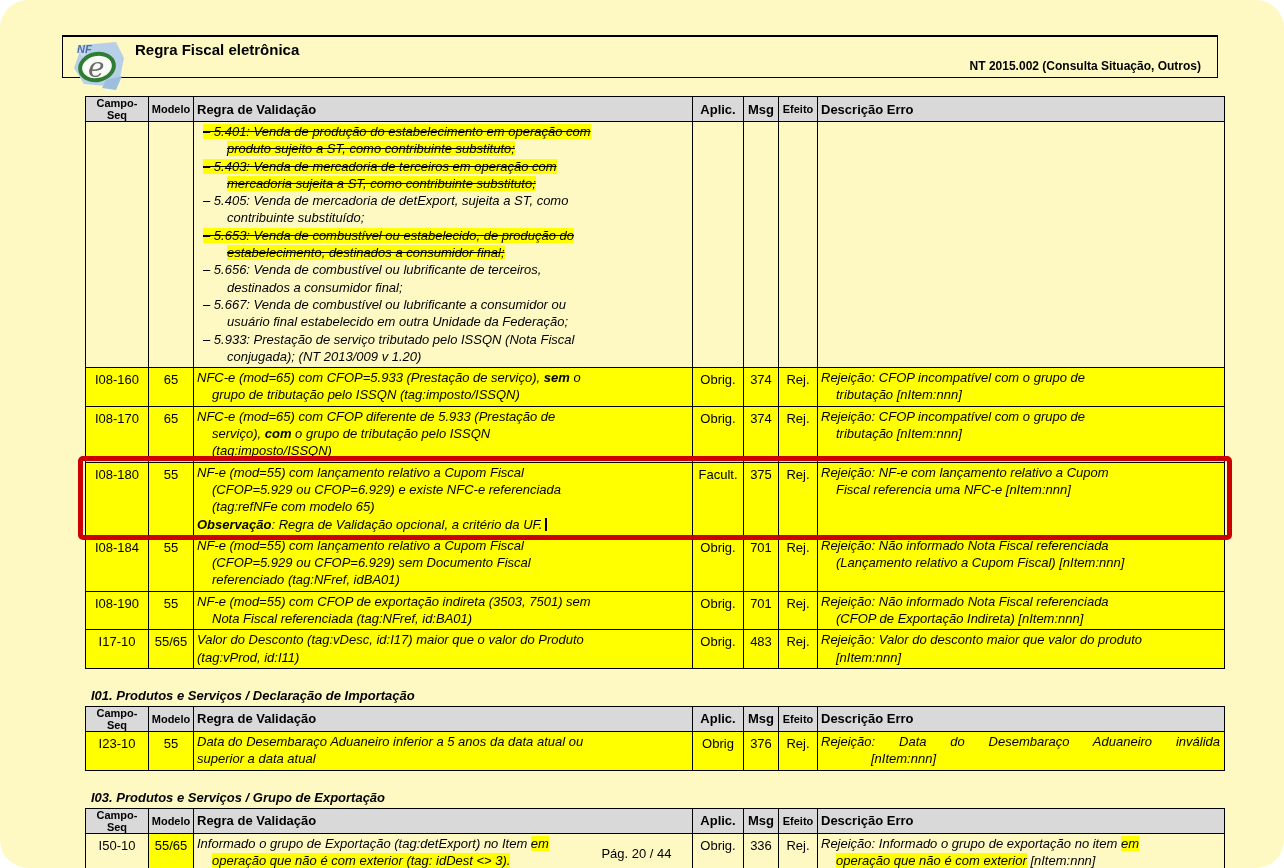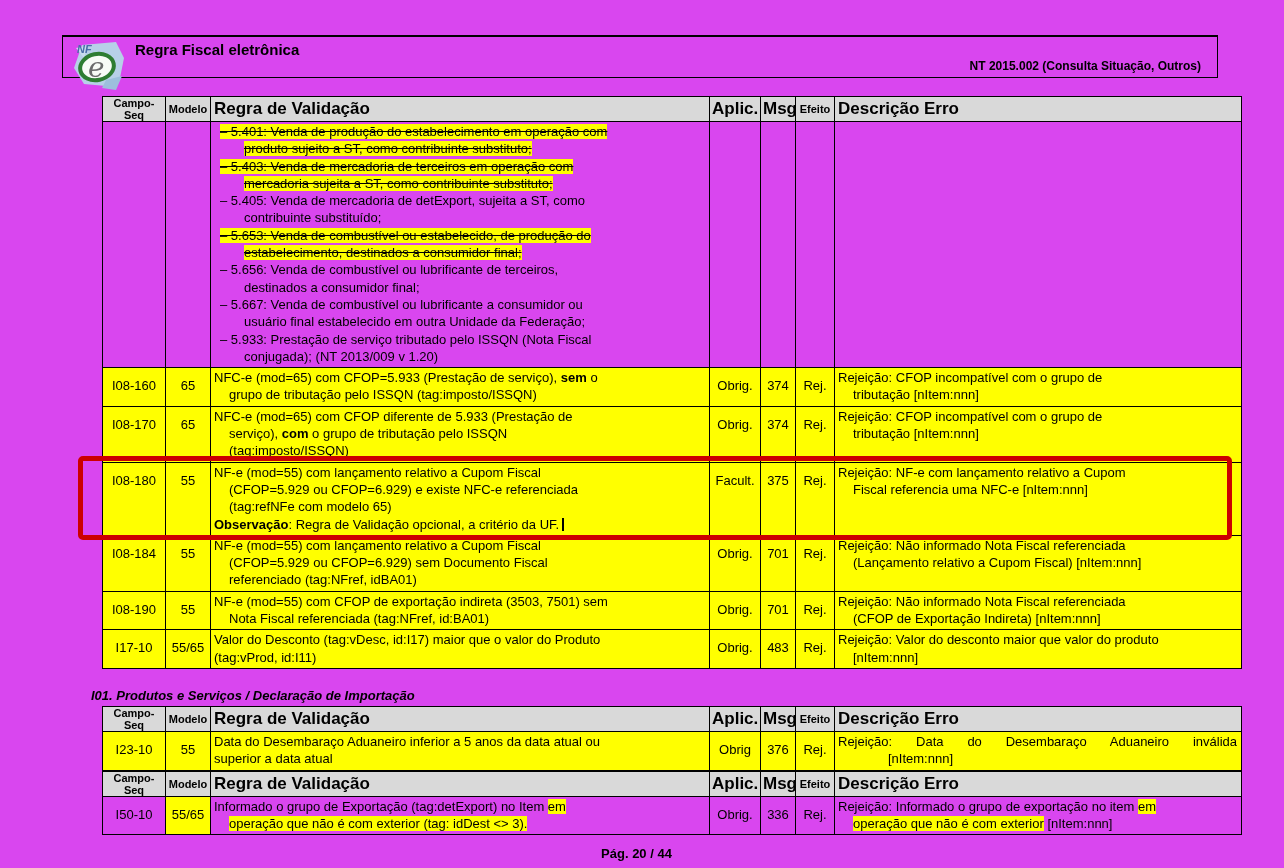--- a/index.html
+++ b/index.html
@@ -1,61 +1,61 @@
 <!DOCTYPE html>
 <html style="--hl: #FFFF00; --hdr: #D9D9D9; --red: #CC0000;"><head>
 <meta charset="utf-8">
 <style>
   :root{ --hl:#FFFF00; --hdr:#D9D9D9; --red:#CC0000; }
   *{box-sizing:border-box;}
   html,body{margin:0;padding:0;background:#fff;}
-  .page{position:relative;width:1284px;height:868px;background:#d946ef;overflow:hidden;
-        font-family:"Liberation Sans","DejaVu Sans",sans-serif;color:#000;}
+  .page{position:relative;width:1284px;height:868px;background:#fef9c3;overflow:hidden;
+        font-family:"Liberation Sans","DejaVu Sans",sans-serif;color:#000;border-radius:28px;}
 
   
   .doc-header{position:absolute;left:62px;top:35px;width:1156px;height:43px;
               border-top:2px solid #000;border-bottom:1px solid #000;
               border-right:1px solid #000;border-left:1px solid #000;}
   .doc-logo{position:absolute;left:3px;top:1px;width:66px;height:54px;}
   .doc-title{position:absolute;left:72px;top:4px;font-size:15px;font-weight:bold;}
   .doc-ref{position:absolute;right:16px;bottom:4px;font-size:12px;font-weight:bold;}
 
   
   .content{position:absolute;left:85px;top:96px;width:1139px;}
   .section-title{font-size:13px;font-weight:bold;font-style:italic;margin:19px 0 3px 6px;}
 
-  table.rules{border-collapse:collapse;table-layout:fixed;width:1139px;margin-left:17px;}
+  table.rules{border-collapse:collapse;table-layout:fixed;width:1139px;}
   table.rules td,table.rules th{border:1px solid #000;vertical-align:top;overflow:hidden;}
   table.rules thead th{background:var(--hdr);font-weight:bold;height:19px;vertical-align:middle;
                        text-align:center;padding:0 2px;}
   .th-sm{font-size:11px;}
-  .th-lg{font-size:17px;}
+  .th-lg{font-size:13px;}
   .th-left{text-align:left !important;padding-left:3px !important;}
 
-  td.c-center{text-align:center;font-size:13px;padding-top:10px;}
-  td.c-text{font-size:13px;padding:1px 3px 2px 3px;}
+  td.c-center{text-align:center;font-size:13px;padding-top:4px;}
+  td.c-text{font-size:13px;padding:1px 3px 2px 3px;font-style:italic;}
   .bg-y{background:var(--hl);}
 
   .line{line-height:17.3px;min-height:17.3px;}
   .ind1{padding-left:6px;}
   .ind2{padding-left:15px;}
   .ind3{padding-left:30px;}
   .ind4{padding-left:50px;}
   .b{font-weight:bold;text-align:center;}
   .hl{background:var(--hl);}
   .st{text-decoration:line-through;}
   .just{text-align:justify;text-align-last:justify;padding-right:1px;}
   .caret{display:inline-block;width:2px;height:13px;background:#000;margin-left:3px;vertical-align:-2px;}
 
   
   .red-box{position:absolute;border:5px solid var(--red);border-radius:5px;
            background:transparent;pointer-events:none;}
 
   
-  .page-footer{position:absolute;left:0;right:11px;bottom:7px;text-align:center;font-size:13px;font-weight:bold;}
+  .page-footer{position:absolute;left:0;right:11px;bottom:7px;text-align:center;font-size:13px;}
 </style>
 </head>
 <body>
 
 <div class="page">
 
   <div class="doc-header">
     <svg class="doc-logo" viewBox="0 0 66 54">
       <path d="M16 7 L50 4 L58 20 L54 40 L40 48 L18 46 L8 30 Z" fill="#b7d0e8"></path>
       <path d="M40 42 L56 38 L50 52 L36 50 Z" fill="#9dbfdd"></path>
@@ -244,20 +244,21 @@
             <td class="c-center bg-y">Obrig</td>
             <td class="c-center bg-y">376</td>
             <td class="c-center bg-y">Rej.</td>
             <td class="c-text bg-y">
               <div class="line ind0 just"><span>Rejeição: Data do Desembaraço Aduaneiro inválida</span></div>
               <div class="line ind4"><span>[nItem:nnn]</span></div>
             </td>
           </tr>
         </tbody>
       </table>
+      <div class="section-title">I03. Produtos e Serviços / Grupo de Exportação</div>
       <table class="rules">
         <colgroup>
           <col style="width: 63px;">
           <col style="width: 45px;">
           <col style="width: 499px;">
           <col style="width: 51px;">
           <col style="width: 35px;">
           <col style="width: 39px;">
           <col style="width: 407px;">
         </colgroup>

